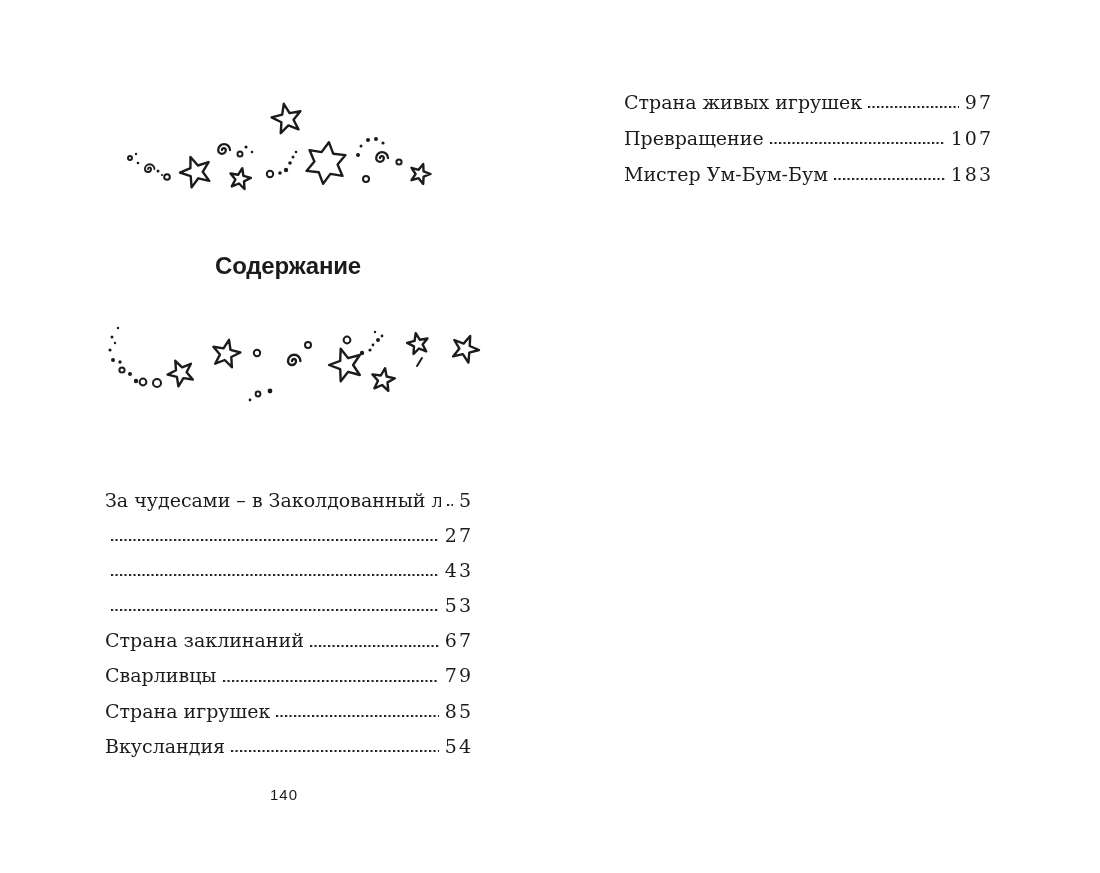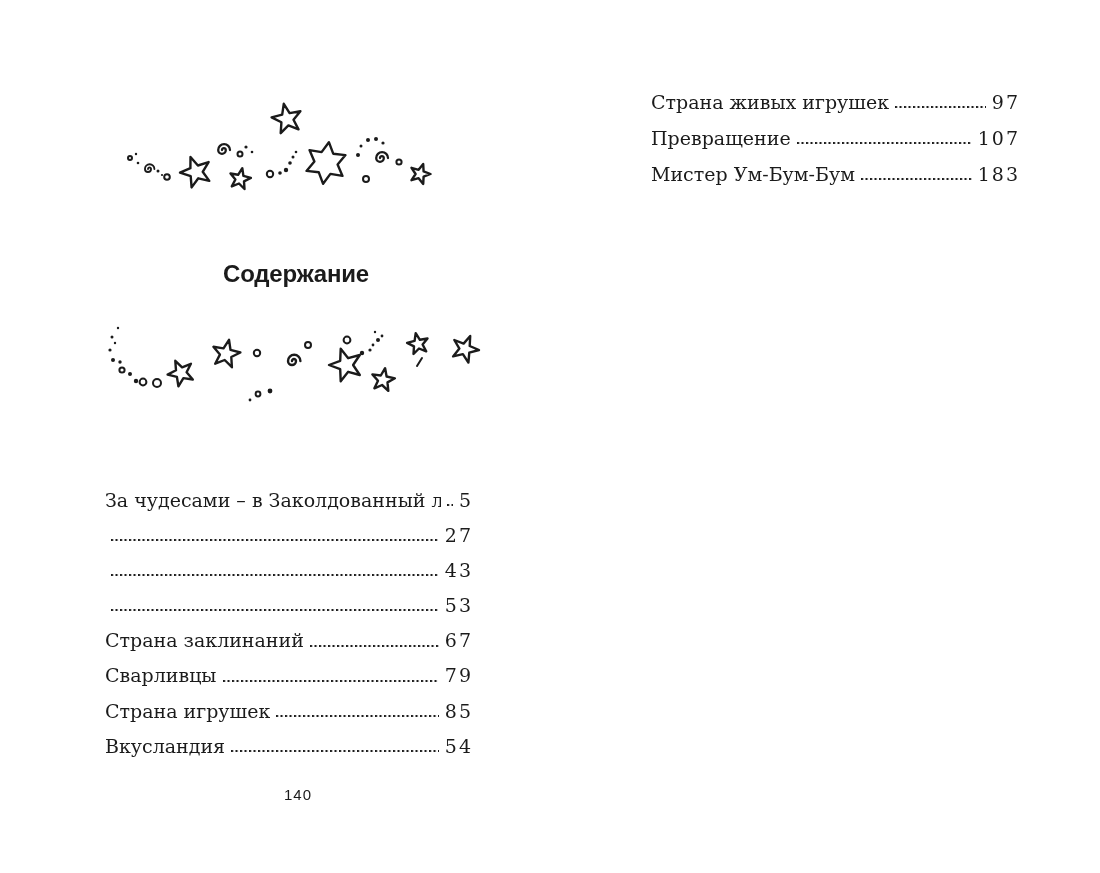--- a/index.html
+++ b/index.html
@@ -11,44 +11,44 @@
     color:#1b1b1b;
   }
   svg.doodle{position:absolute;overflow:visible;}
   svg.doodle polygon{fill:#ffffff;stroke:#1b1b1b;stroke-width:2.4;stroke-linejoin:round;}
   svg.doodle circle.o{fill:#ffffff;stroke:#1b1b1b;stroke-width:2;}
   svg.doodle circle.d{fill:#1b1b1b;stroke:none;}
   svg.doodle .spiral{fill:none;stroke:#1b1b1b;stroke-width:2.3;stroke-linecap:round;}
   svg.doodle line{stroke:#1b1b1b;stroke-width:2;stroke-linecap:round;}
 
   #heading{
-    position:absolute;left:105px;top:251px;width:366px;margin:8px;
+    position:absolute;left:105px;top:251px;width:366px;margin:0;
     text-align:center;
     font:700 24px/30px "Liberation Sans", sans-serif;
     letter-spacing:-0.2px;color:#1b1b1b;
   }
 
   .toc{position:absolute;font:400 19px/22px "DejaVu Serif", serif;color:#1b1b1b;}
   #toc-left{left:105px;top:489px;width:366px;}
-  #toc-right{left:651px;top:91px;width:367px;}
+  #toc-right{left:624px;top:91px;width:367px;}
   .toc-row{display:flex;align-items:flex-start;height:35.1px;}
   #toc-right .toc-row{height:36px;}
   .t{white-space:nowrap;flex:0 1 auto;overflow:hidden;}
   .p{white-space:nowrap;letter-spacing:2px;margin-right:-2px;}
   .dots{
     flex:1 1 auto;min-width:6px;align-self:flex-start;height:22px;
     margin:0 6px 0 6px;
     background-image:radial-gradient(circle at 1.1px 1.1px,#1b1b1b 1.05px,transparent 1.4px);
     background-size:4.5px 2.2px;
     background-repeat:repeat-x;
     background-position:0 15.2px;
   }
 
   #folio{
-    position:absolute;left:115px;top:786px;width:366px;
+    position:absolute;left:101px;top:786px;width:366px;
     text-align:center;
     font:400 15px/18px "Liberation Sans", sans-serif;
     letter-spacing:1px;color:#1b1b1b;
   }
 </style>
 </head>
 <body>
 
 <div id="canvas">
 

